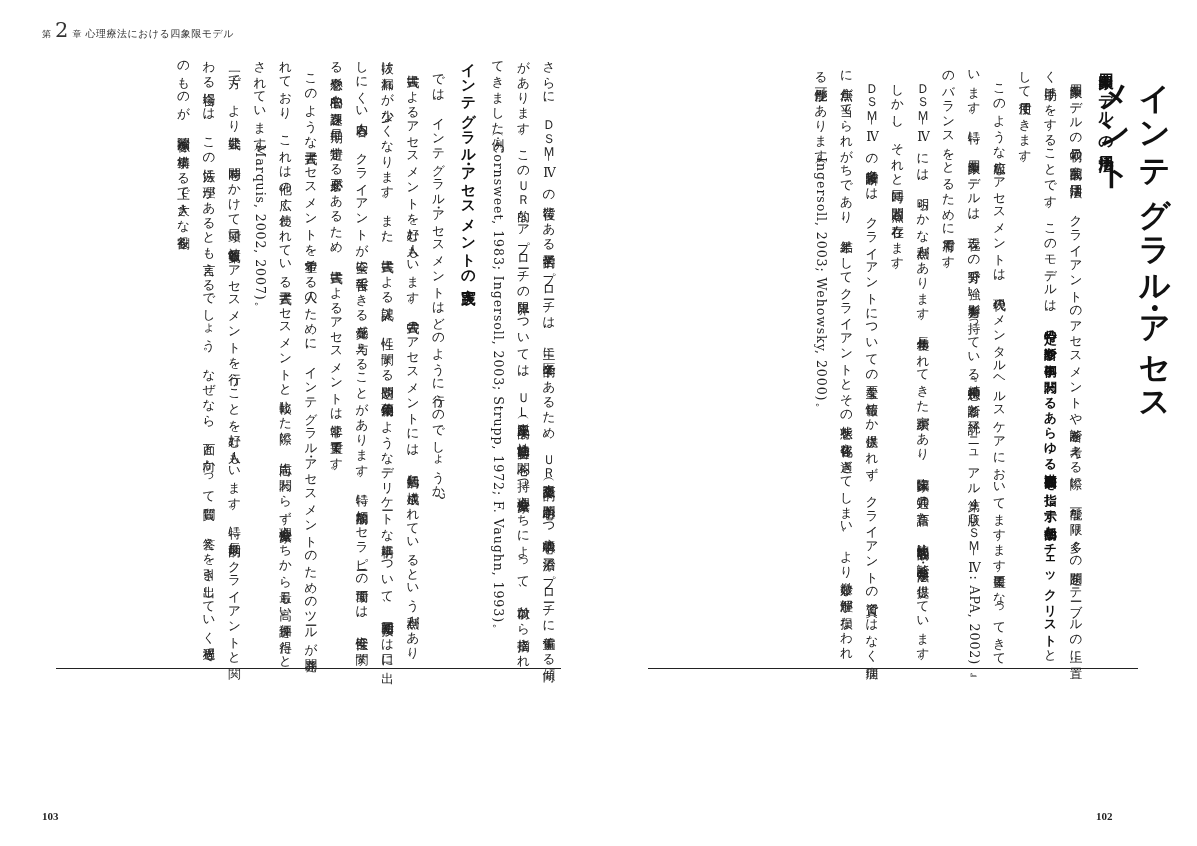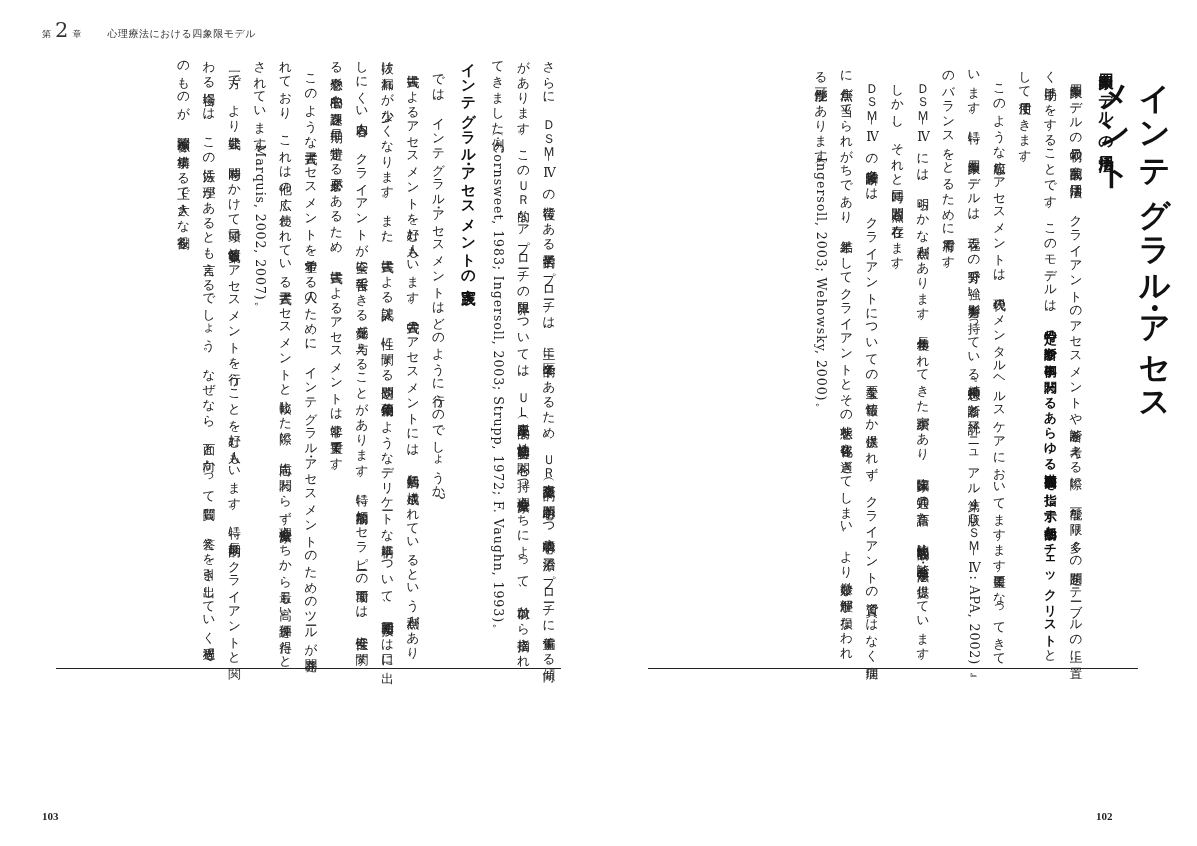--- a/index.html
+++ b/index.html
@@ -1,20 +1,20 @@
 <!DOCTYPE html>
 <html><head>
 <meta charset="utf-8">
 <style>
   html, body { margin: 0; padding: 0; background: #ffffff; }
   body { width: 1197px; height: 846px; position: relative; overflow: hidden; color: #1a1a1a; }
   .header { position: absolute; left: 42px; top: 18px; font-family: "DejaVu Sans", sans-serif; font-size: 10px; color: #333; display: flex; align-items: baseline; }
   .header .dai, .header .sho { font-size: 9px; }
   .header .num { font-family: "DejaVu Serif", serif; font-size: 21px; margin: 0 4px; font-weight: normal; }
-  .header .title { margin-left: 26px; font-size: 10px; letter-spacing: 0.5px; }
+  .header .title { margin-left: 4px; font-size: 10px; letter-spacing: 0.5px; }
 
   .vt { writing-mode: vertical-rl; -webkit-writing-mode: vertical-rl; text-orientation: mixed; }
   .body-text { font-family: "DejaVu Serif", serif; font-size: 12.6px; line-height: 25.5px; letter-spacing: 0.9px; color: #222; }
   .body-text p { margin: 0; text-indent: 1em; }
   .body-text p.noindent { text-indent: 0; }
   .bold { font-family: "DejaVu Sans", sans-serif; font-weight: bold; color: #111; }
 
   
   .right-page { position: absolute; left: 648px; top: 62px; width: 535px; height: 600px; }
   .chapter-title { position: absolute; right: 8px; top: 0; height: 360px; font-family: "DejaVu Sans", sans-serif; font-weight: bold; font-size: 31px; letter-spacing: 3px; line-height: 40px; color: #111; }

